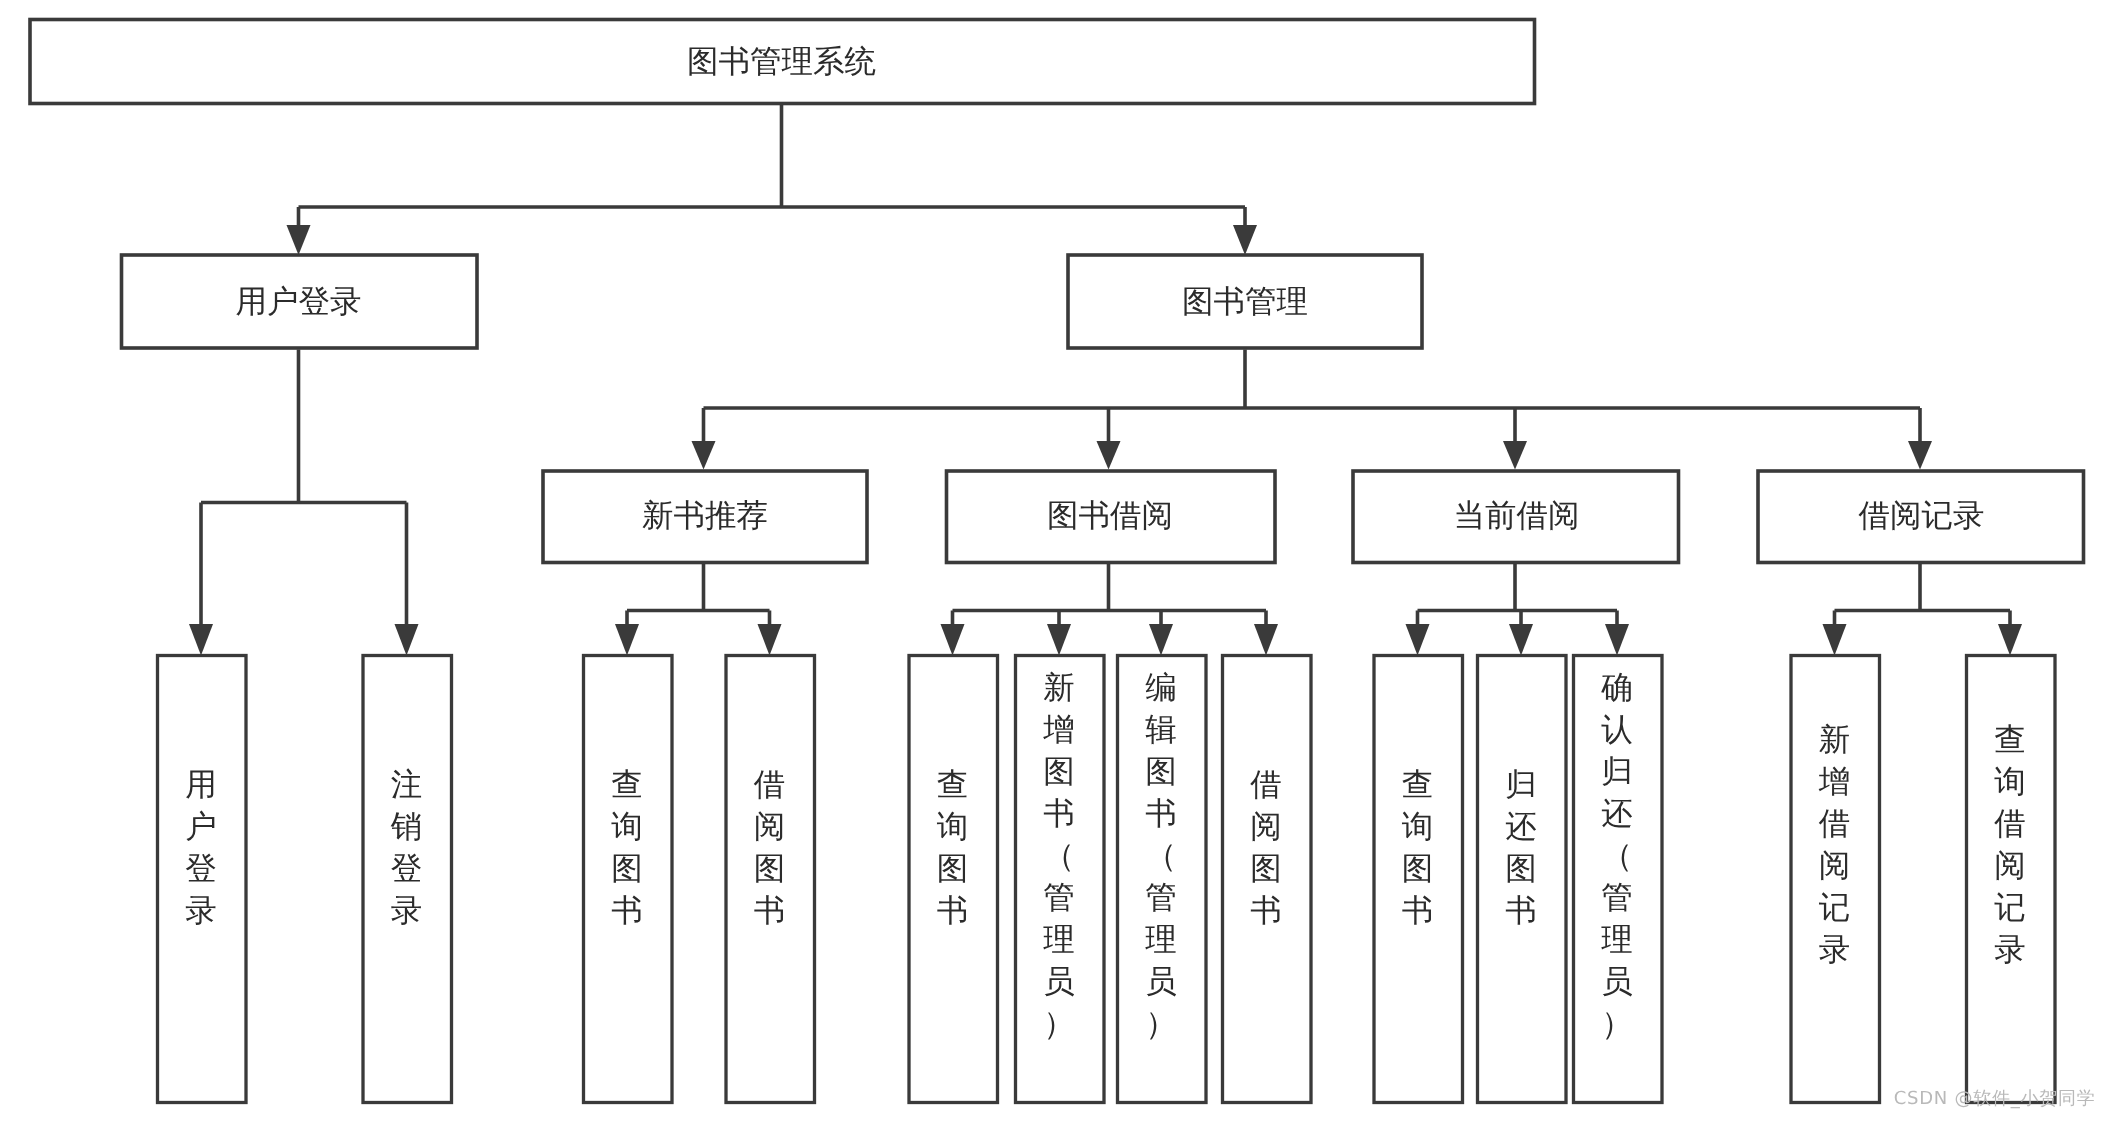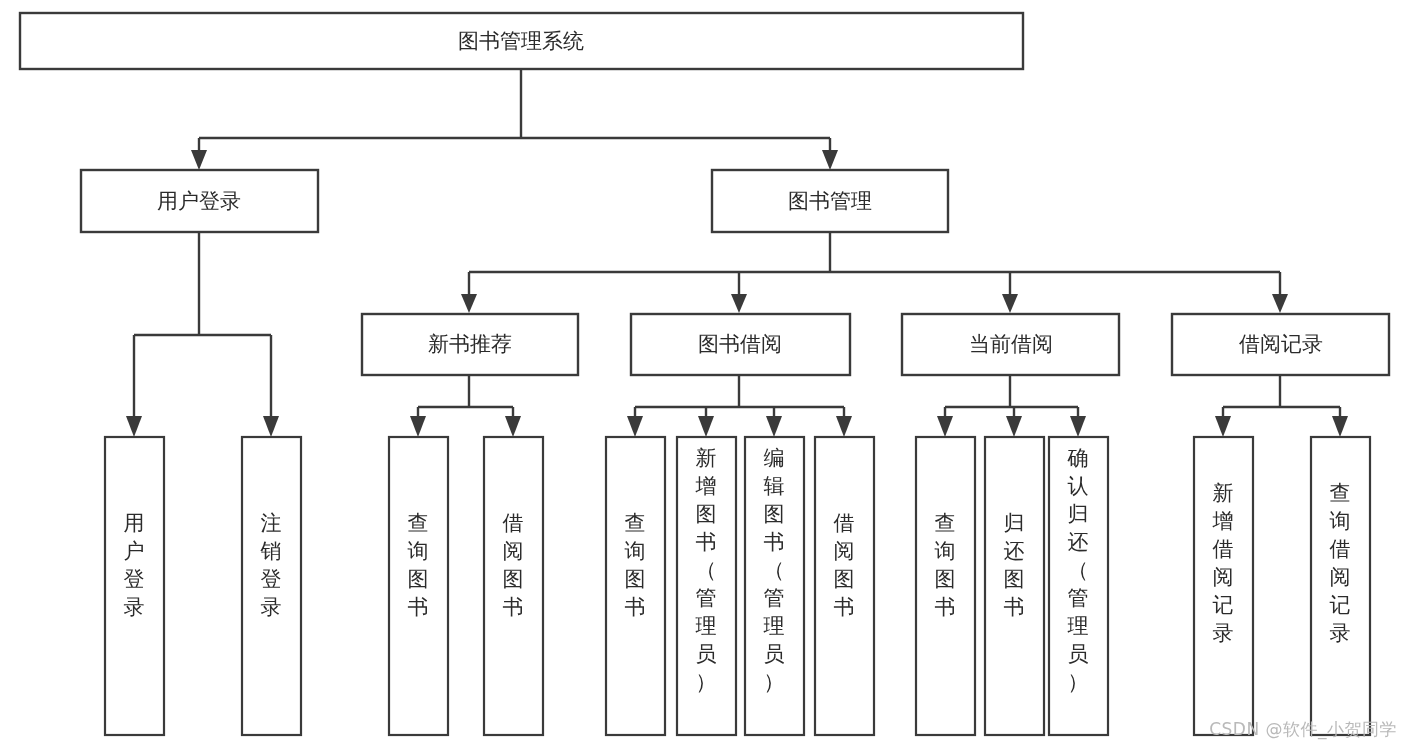--- a/index.html
+++ b/index.html
@@ -56,21 +56,21 @@
     fill: #2b2b2b;
     font-family: "DejaVu Sans", "Liberation Sans", sans-serif;
     font-size: 21px;
     text-anchor: middle;
   }
   .watermark-text {
     position: absolute;
     right: 8px;
     bottom: 6px;
     font-family: "DejaVu Sans", "Liberation Sans", sans-serif;
-    font-size: 17px;
+    font-size: 12px;
     color: #b9b9b9;
     white-space: nowrap;
     letter-spacing: 0.5px;
     pointer-events: none;
   }
 </style>
 </head>
 <body>
 
 <div id="diagram-root">

